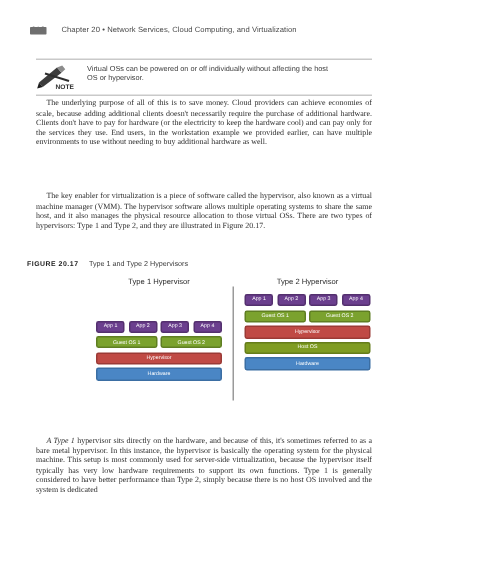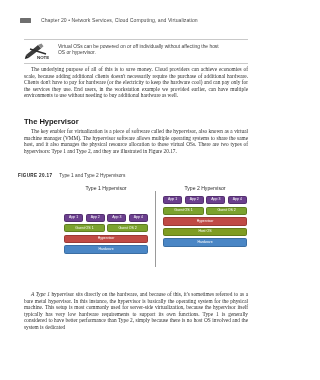--- a/index.html
+++ b/index.html
@@ -209,21 +209,20 @@
         <path d="M2 12 L4.5 15 L0.8 16 Z" fill="#1d1d1d"></path>
         <path d="M6 6 L22 11" stroke="#2e2e2e" stroke-width="1.4" fill="none"></path>
         <text x="13" y="16" font-family="Liberation Sans, sans-serif" font-size="4.4" font-weight="bold" fill="#2e2e2e">NOTE</text>
       </svg>
     </div>
     <div class="note-text">Virtual OSs can be powered on or off individually without affecting the host OS or hypervisor.</div>
   </div>
 
   <div class="bodytext p1 indent">The underlying purpose of all of this is to save money. Cloud providers can achieve economies of scale, because adding additional clients doesn't necessarily require the purchase of additional hardware. Clients don't have to pay for hardware (or the electricity to keep the hardware cool) and can pay only for the services they use. End users, in the workstation example we provided earlier, can have multiple environments to use without needing to buy additional hardware as well.</div>
 
-  <div class="h2">The Hypervisor</div>
 
   <div class="bodytext p2 indent">The key enabler for virtualization is a piece of software called the hypervisor, also known as a virtual machine manager (VMM). The hypervisor software allows multiple operating systems to share the same host, and it also manages the physical resource allocation to those virtual OSs. There are two types of hypervisors: Type 1 and Type 2, and they are illustrated in Figure 20.17.</div>
 
   <div class="figcap">
     <span class="figcap-label">FIGURE 20.17</span>
     <span class="figcap-text">Type 1 and Type 2 Hypervisors</span>
   </div>
 
   <div class="figure">
 

